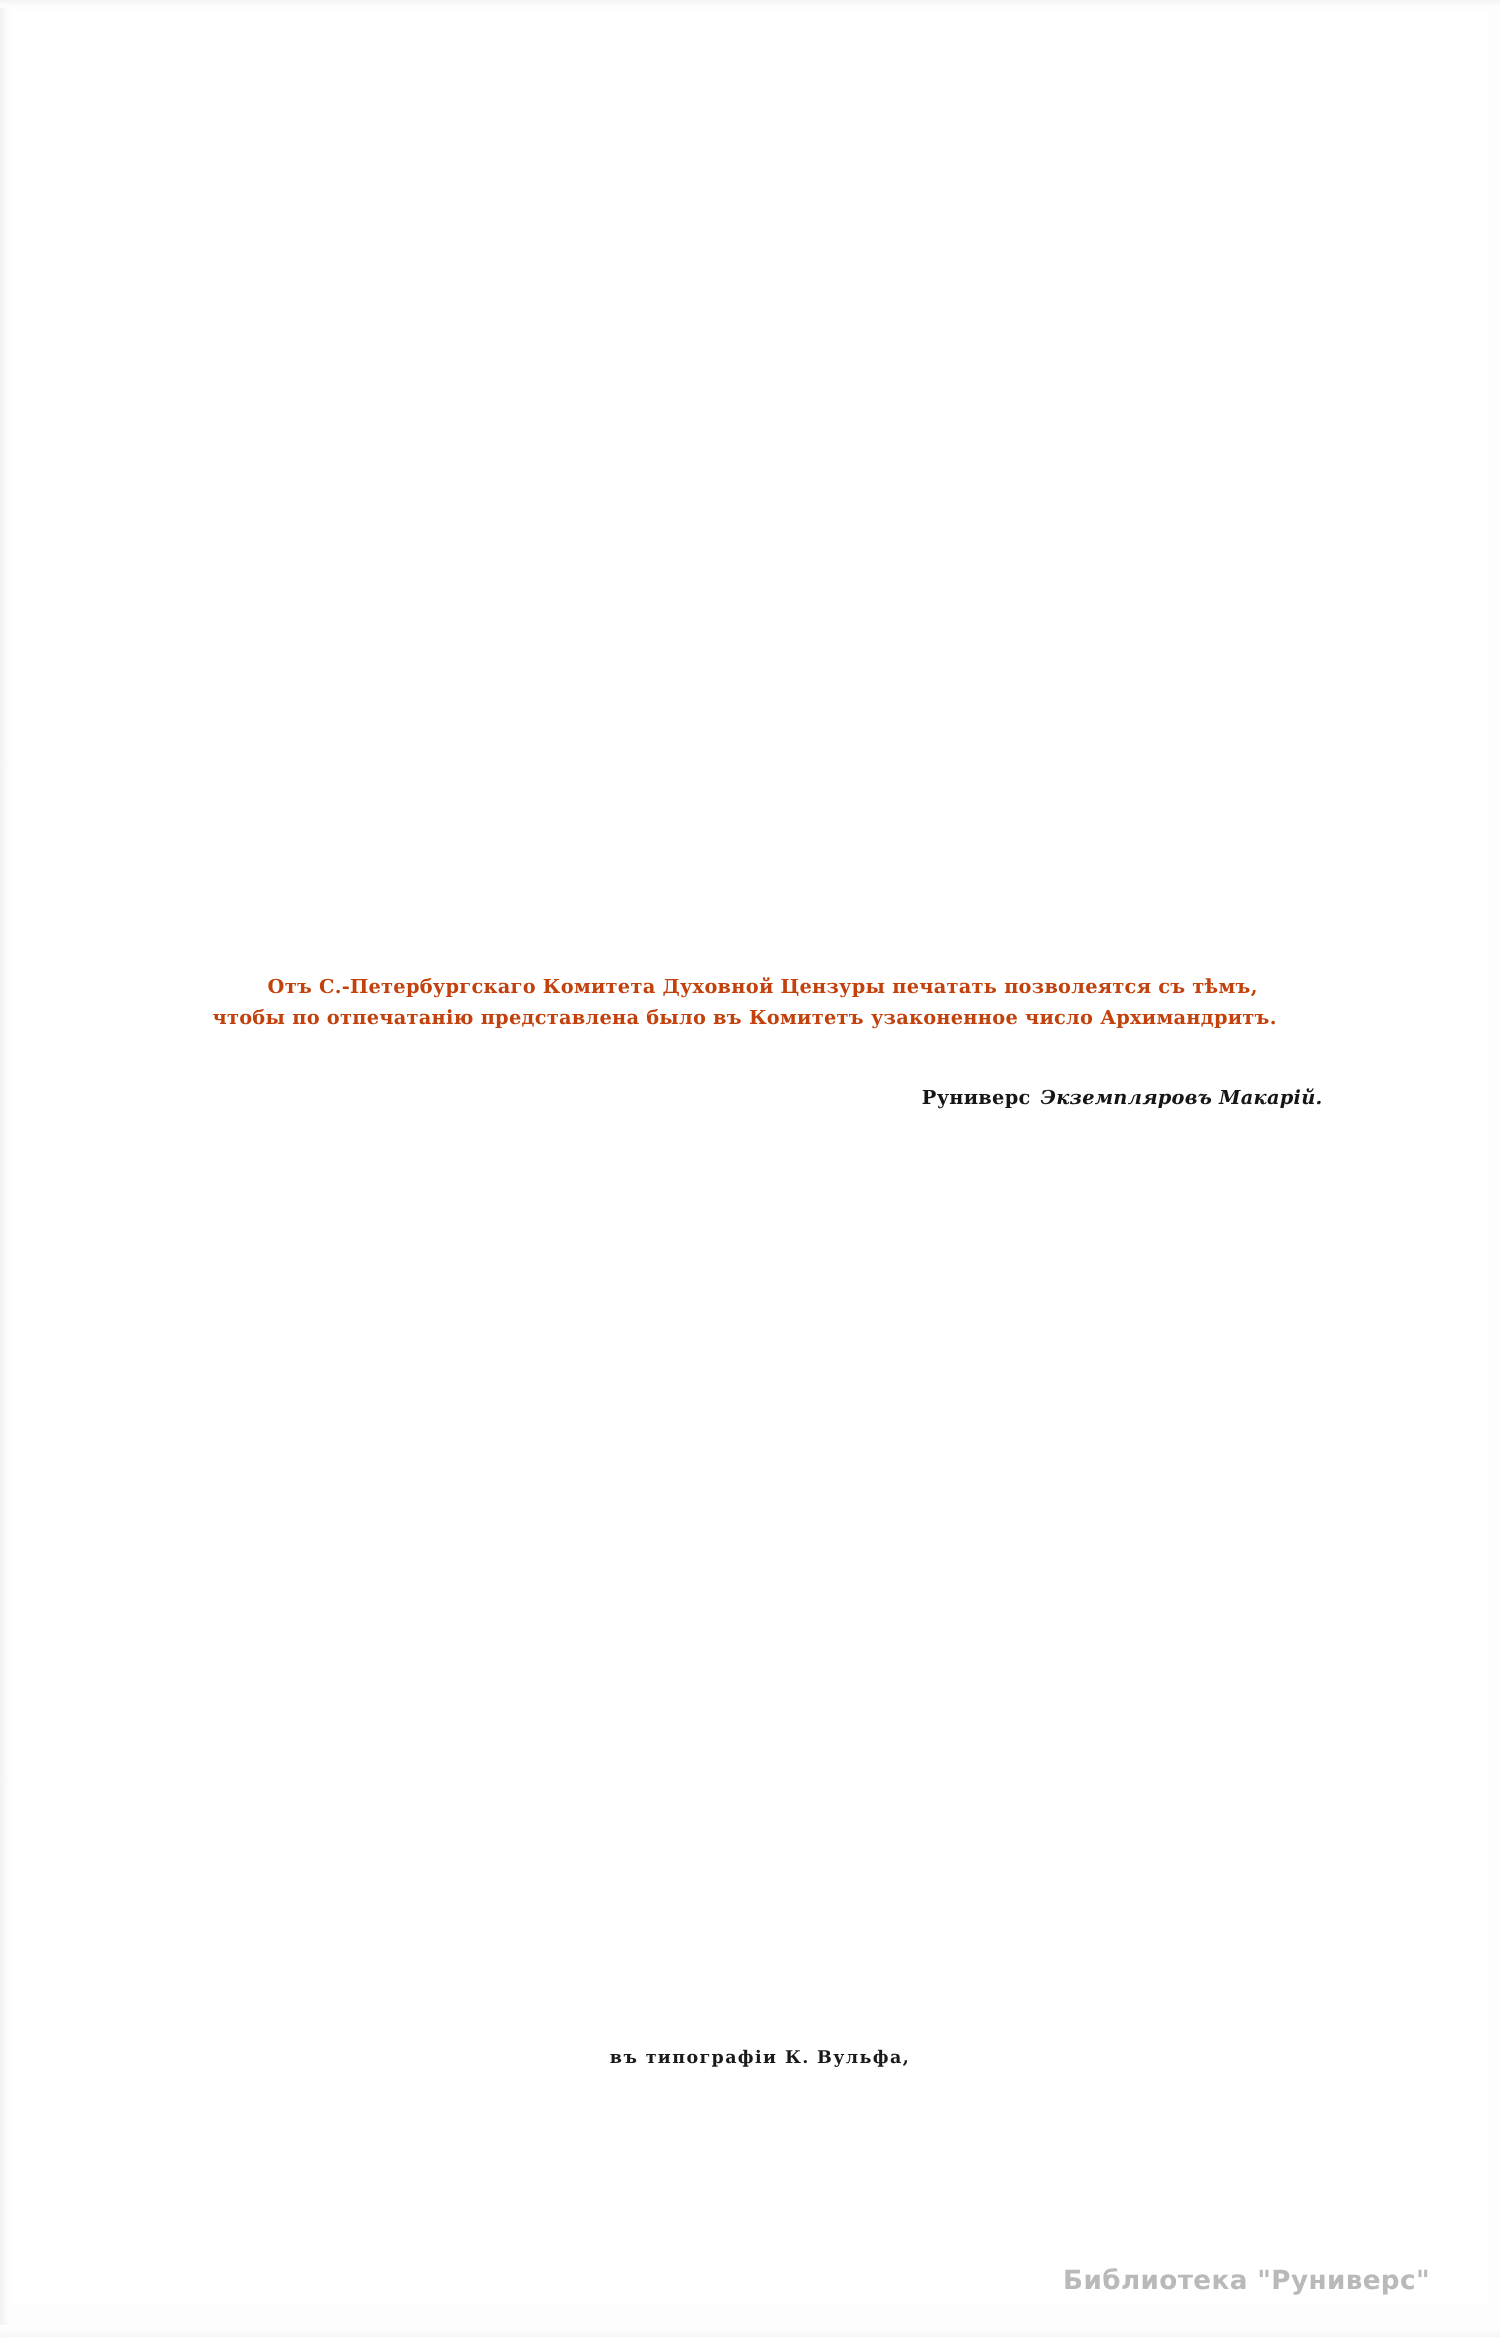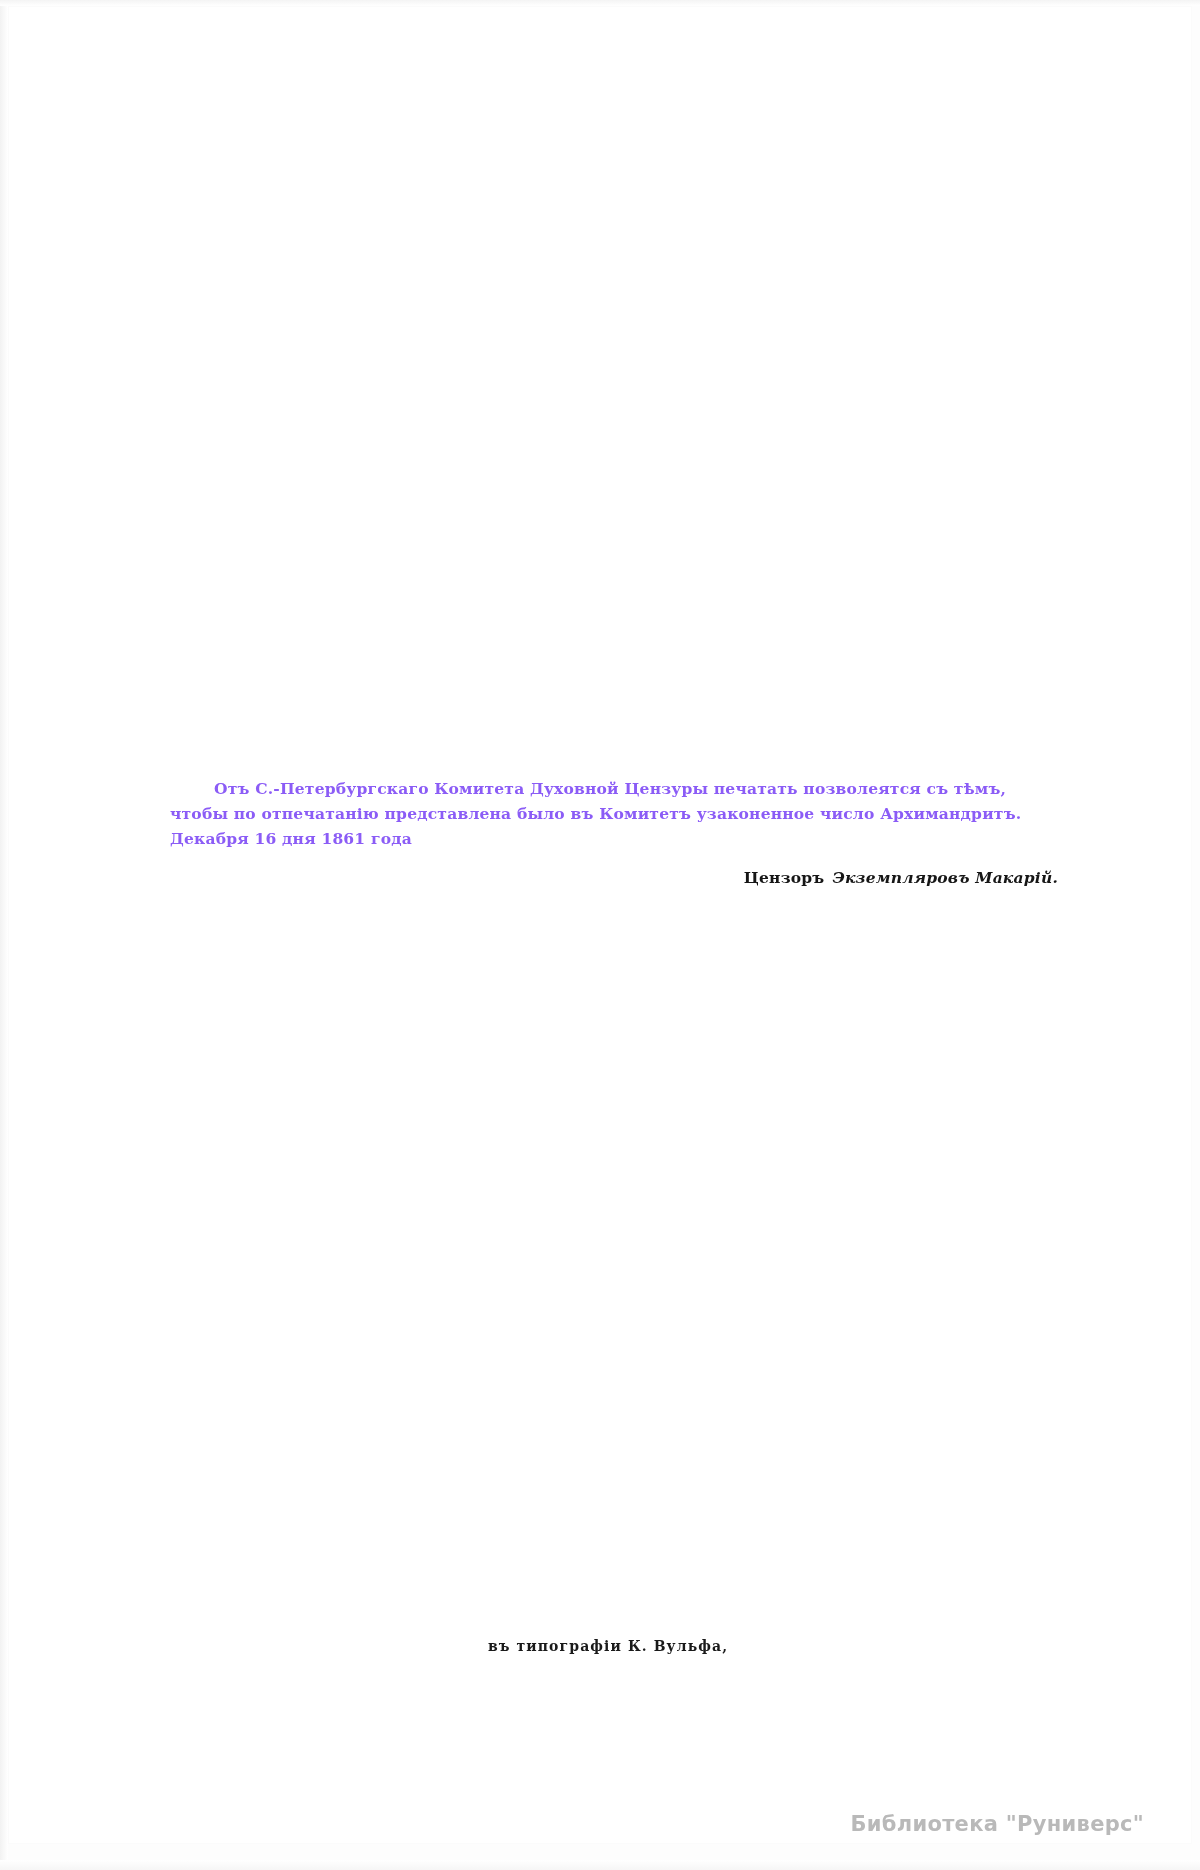--- a/index.html
+++ b/index.html
@@ -40,21 +40,21 @@
   
   .censor-note {
     position: absolute;
     left: 162px;
     top: 770px;
     width: 888px;
     font-family: "DejaVu Serif", serif;
     font-size: 15.5px;
     font-weight: 700;
     line-height: 1.62;
-    color: #8b5cf6;
+    color: #c2410c;
     letter-spacing: 0.2px;
     text-align: left;
   }
   .censor-note .line {
     display: block;
     white-space: nowrap;
   }
   .censor-note .line-1 {
     padding-left: 44px;
   }
@@ -130,25 +130,24 @@
 </head>
 <body>
 
 <div class="page-scan">
 
   <div class="paper">
 
     <div class="censor-note">
       <span class="line line-1">Отъ С.-Петербургскаго Комитета Духовной Цензуры печатать позволеятся съ тѣмъ,</span>
       <span class="line line-2">чтобы по отпечатанію представлена было въ Комитетъ узаконенное число Архимандритъ.</span>
-      <span class="line line-3">Декабря 16 дня 1861 года</span>
     </div>
 
     <div class="censor-sign">
-      <span class="role">Цензоръ</span><span class="name">Экземпляровъ Макарій.</span>
+      <span class="role">Руниверс</span><span class="name">Экземпляровъ Макарій.</span>
     </div>
 
     <div class="imprint">въ типографіи К. Вульфа,</div>
 
   </div>
 
   <div class="edge-left"></div>
   <div class="edge-top"></div>
   <div class="edge-bottom"></div>
 

